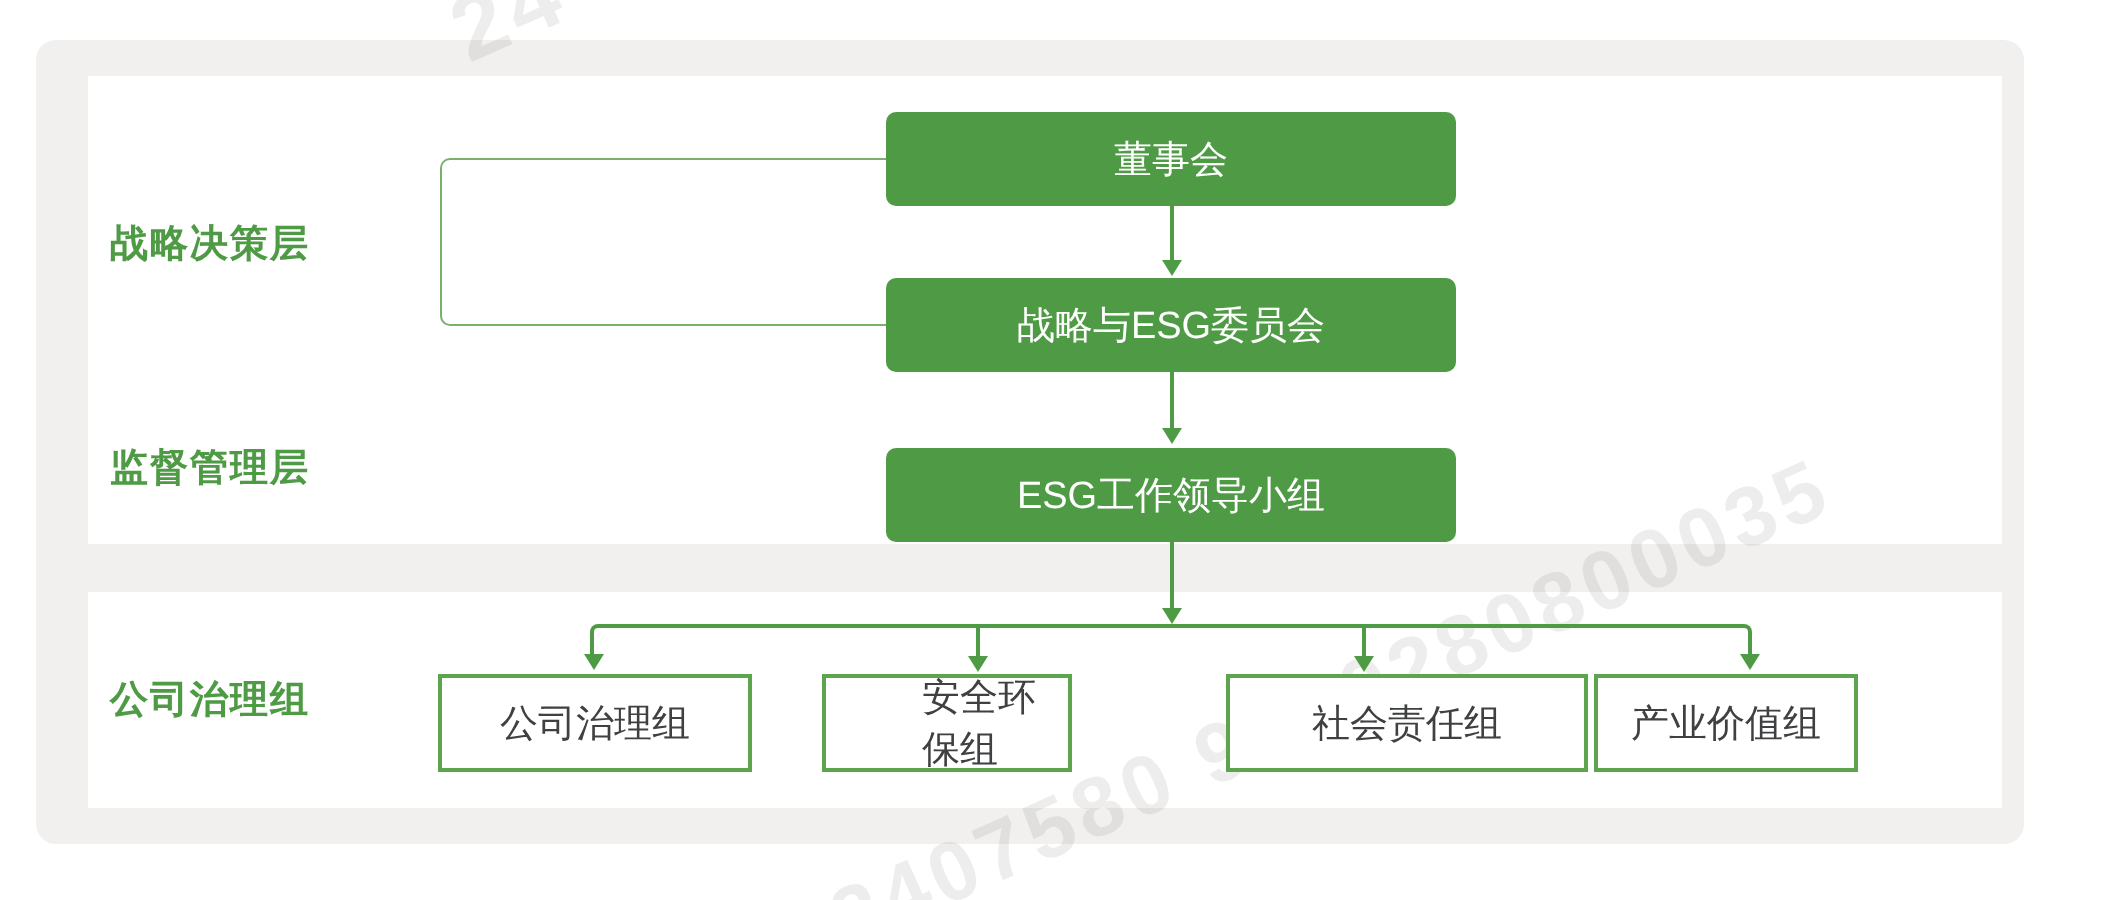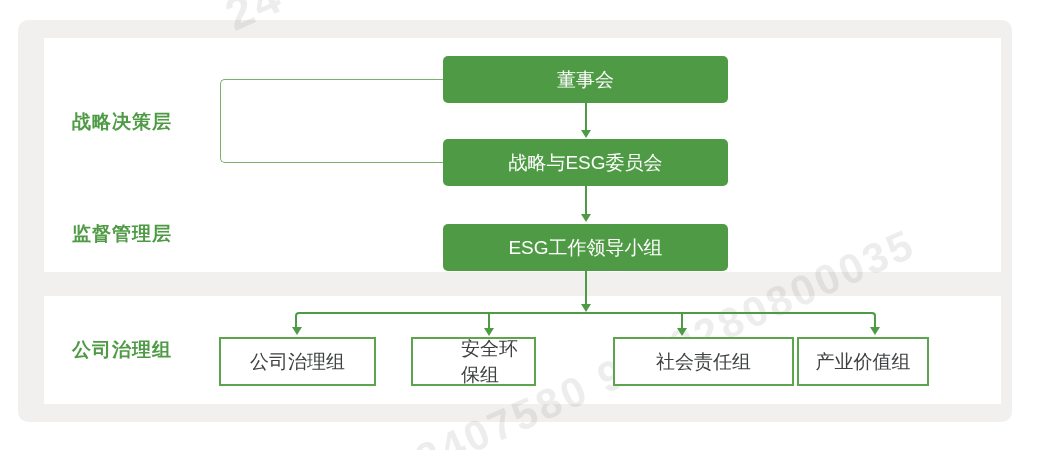--- a/index.html
+++ b/index.html
@@ -8,21 +8,21 @@
 
   .card { position:absolute; left:18px; top:20px; width:994px; height:402px;
           background:#f1f0ee; border-radius:10px; }
 
   .row { position:absolute; left:44px; width:957px; background:#ffffff;
          display:flex; align-items:center; }
   .row1 { top:38px;  height:168px; }
   .row2 { top:196px; height:76px; }
   .row3 { top:296px; height:108px; }
 
-  .layer-label { margin-left:28px; color:#4f9b45; font-weight:bold; font-size:19px;
+  .layer-label { margin-left:11px; color:#4f9b45; font-weight:bold; font-size:19px;
                  letter-spacing:1px; }
 
   .gbox { position:absolute; left:443px; width:285px; height:47px; background:#4f9b45;
           border-radius:5px; color:#ffffff; font-size:19px;
           display:flex; align-items:center; justify-content:center; z-index:3; }
   .gbox.b1 { top:56px; } .gbox.b2 { top:139px; } .gbox.b3 { top:224px; }
 
   .wbox { position:absolute; top:337px; height:49px; box-sizing:border-box;
           background:#ffffff; border:2px solid #5ca44e; border-radius:0;
           color:#3f4042; font-size:19px;

